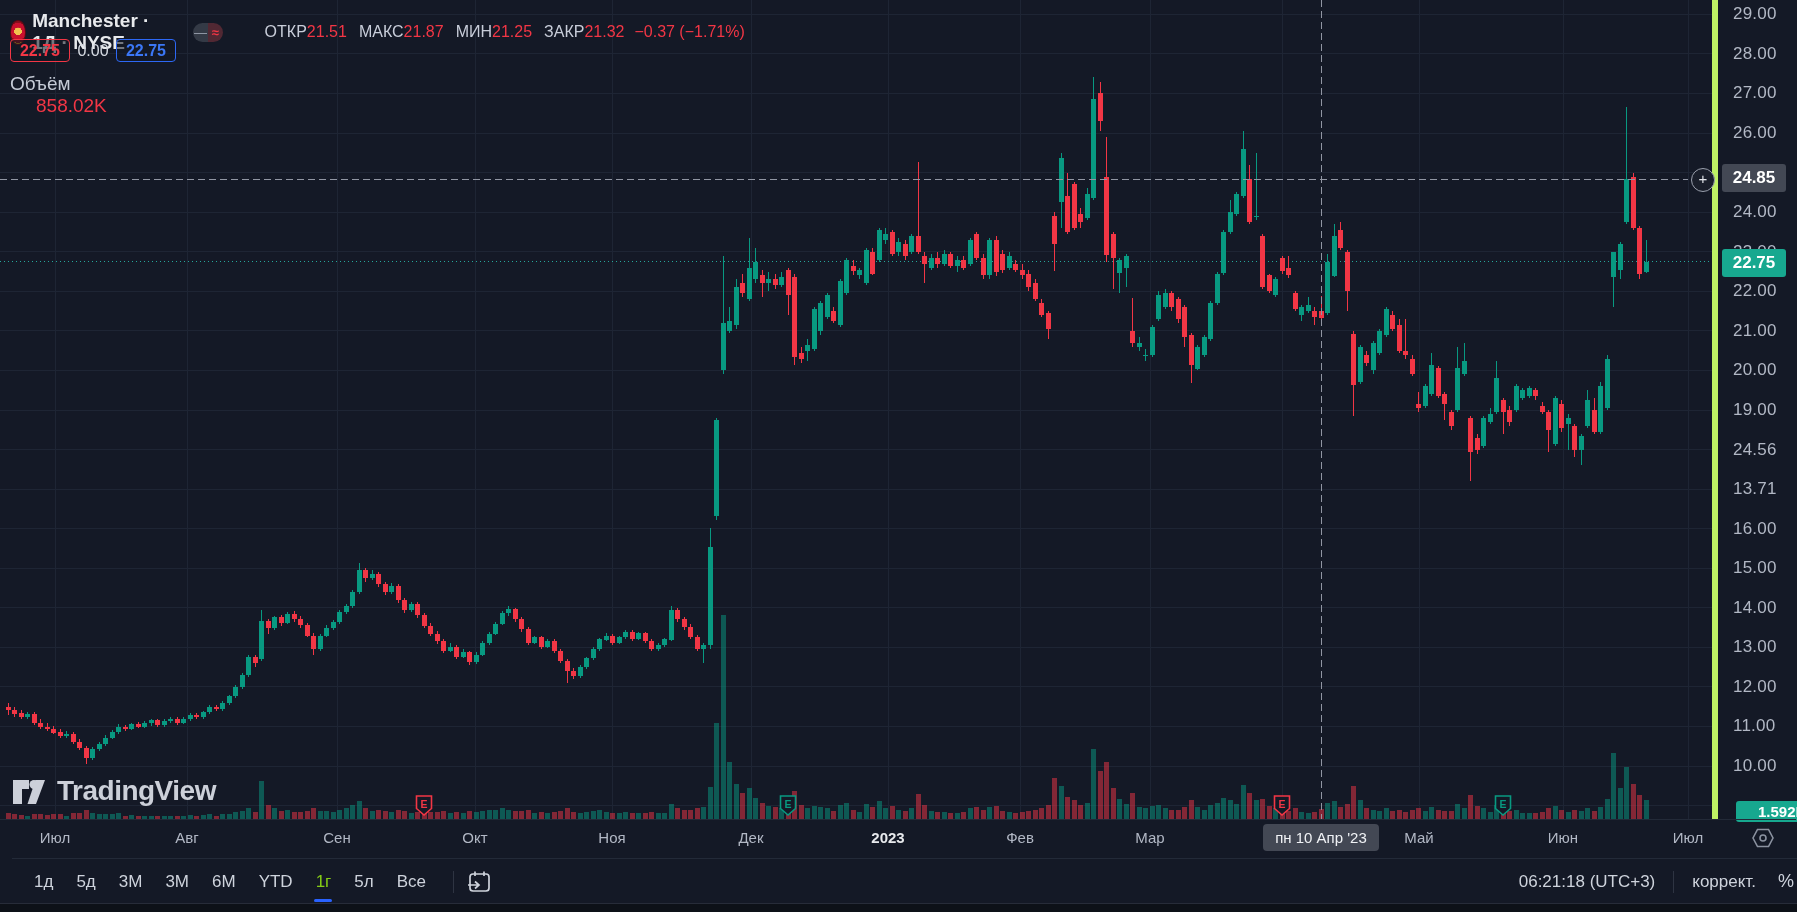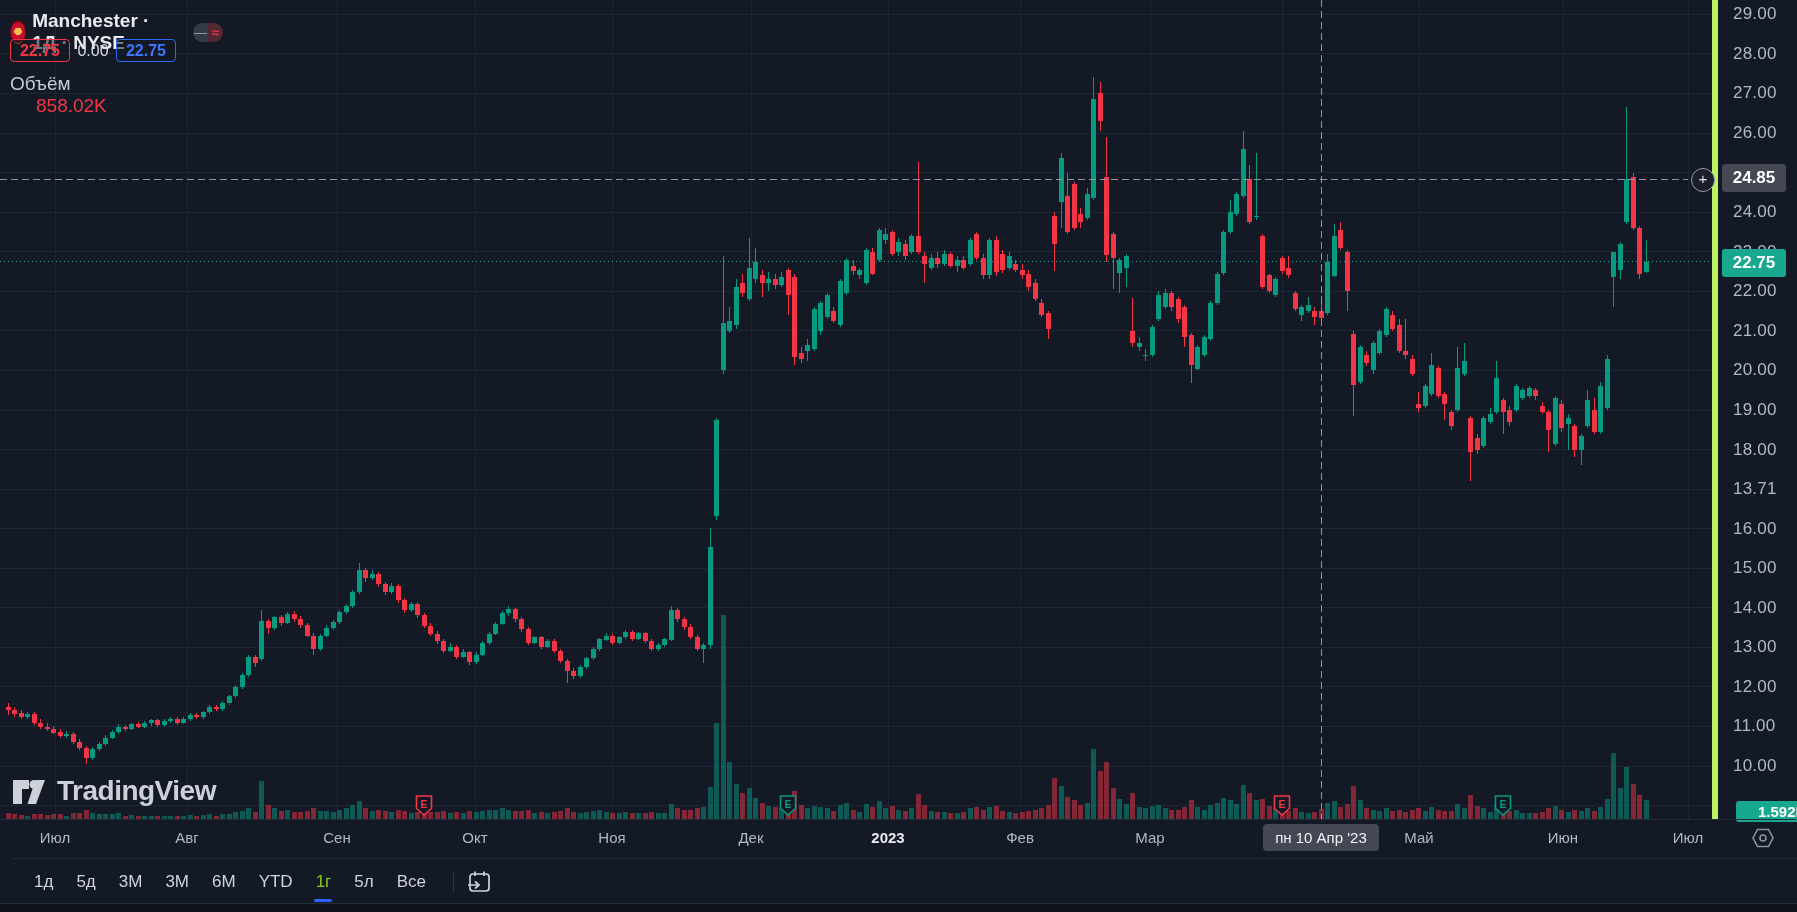--- a/index.html
+++ b/index.html
@@ -914,20 +914,31 @@
   </div>
 
   <div id="header">
     <div id="legend-row">
       <div id="mu-logo"></div>
       <div id="symbol-title">Manchester · 1Д · NYSE</div>
       <div id="style-pill">
         <div class="seg" id="seg-dash">—</div>
         <div class="seg" id="seg-wave">≈</div>
       </div>
+      <div id="ohlc-row">
+        <span class="lbl">ОТКР</span>
+          <span class="val">21.51</span>
+        <span class="lbl">МАКС</span>
+          <span class="val">21.87</span>
+        <span class="lbl">МИН</span>
+          <span class="val">21.25</span>
+        <span class="lbl">ЗАКР</span>
+          <span class="val">21.32</span>
+        <span class="chg">−0.37 (−1.71%)</span>
+      </div>
     </div>
     <div id="trade-row">
       <div class="trade-btn" id="sell-btn">22.75</div>
       <div id="spread">0.00</div>
       <div class="trade-btn" id="buy-btn">22.75</div>
     </div>
     <div id="volume-row">
       <span class="lbl">Объём</span>
       <span class="val">858.02K</span>
     </div>
@@ -941,21 +952,21 @@
         <div class="pa-label" style="top: 44px;">28.00</div>
         <div class="pa-label" style="top: 83px;">27.00</div>
         <div class="pa-label" style="top: 123px;">26.00</div>
         <div class="pa-label" style="top: 163px;">25.00</div>
         <div class="pa-label" style="top: 202px;">24.00</div>
         <div class="pa-label" style="top: 242px;">23.00</div>
         <div class="pa-label" style="top: 281px;">22.00</div>
         <div class="pa-label" style="top: 321px;">21.00</div>
         <div class="pa-label" style="top: 360px;">20.00</div>
         <div class="pa-label" style="top: 400px;">19.00</div>
-        <div class="pa-label" style="top: 440px;">18.00</div>
+        <div class="pa-label" style="top: 440px;">24.56</div>
         <div class="pa-label" style="top: 479px;">13.71</div>
         <div class="pa-label" style="top: 519px;">16.00</div>
         <div class="pa-label" style="top: 558px;">15.00</div>
         <div class="pa-label" style="top: 598px;">14.00</div>
         <div class="pa-label" style="top: 637px;">13.00</div>
         <div class="pa-label" style="top: 677px;">12.00</div>
         <div class="pa-label" style="top: 716px;">11.00</div>
         <div class="pa-label" style="top: 756px;">10.00</div>
       </div>
     <div class="tag" id="crosshair-price-tag" style="top: 164px;">24.85</div>
@@ -999,16 +1010,22 @@
         <div class="tb-divider"></div>
         <div id="goto-date">
           <svg width="26" height="24" viewBox="0 0 26 24">
      <rect x="4" y="4" width="19" height="17" rx="3" fill="none" stroke="#ced3dc" stroke-width="1.7"></rect>
      <line x1="9" y1="1.5" x2="9" y2="6" stroke="#ced3dc" stroke-width="1.7"></line>
      <line x1="18" y1="1.5" x2="18" y2="6" stroke="#ced3dc" stroke-width="1.7"></line>
      <path d="M2 15 h10 M9 11.5 l4 3.5 l-4 3.5" fill="none" stroke="#ced3dc" stroke-width="1.7"></path>
           </svg>
         </div>
       </div>
+    <div id="toolbar-right">
+      <span id="clock">06:21:18 (UTC+3)</span>
+      <div class="tb-divider"></div>
+      <span id="adjust-toggle">коррект.</span>
+      <span id="percent-toggle">%</span>
+    </div>
   </div>
 
   <div id="page-strip"></div>
 </div>
 
 </body></html>

